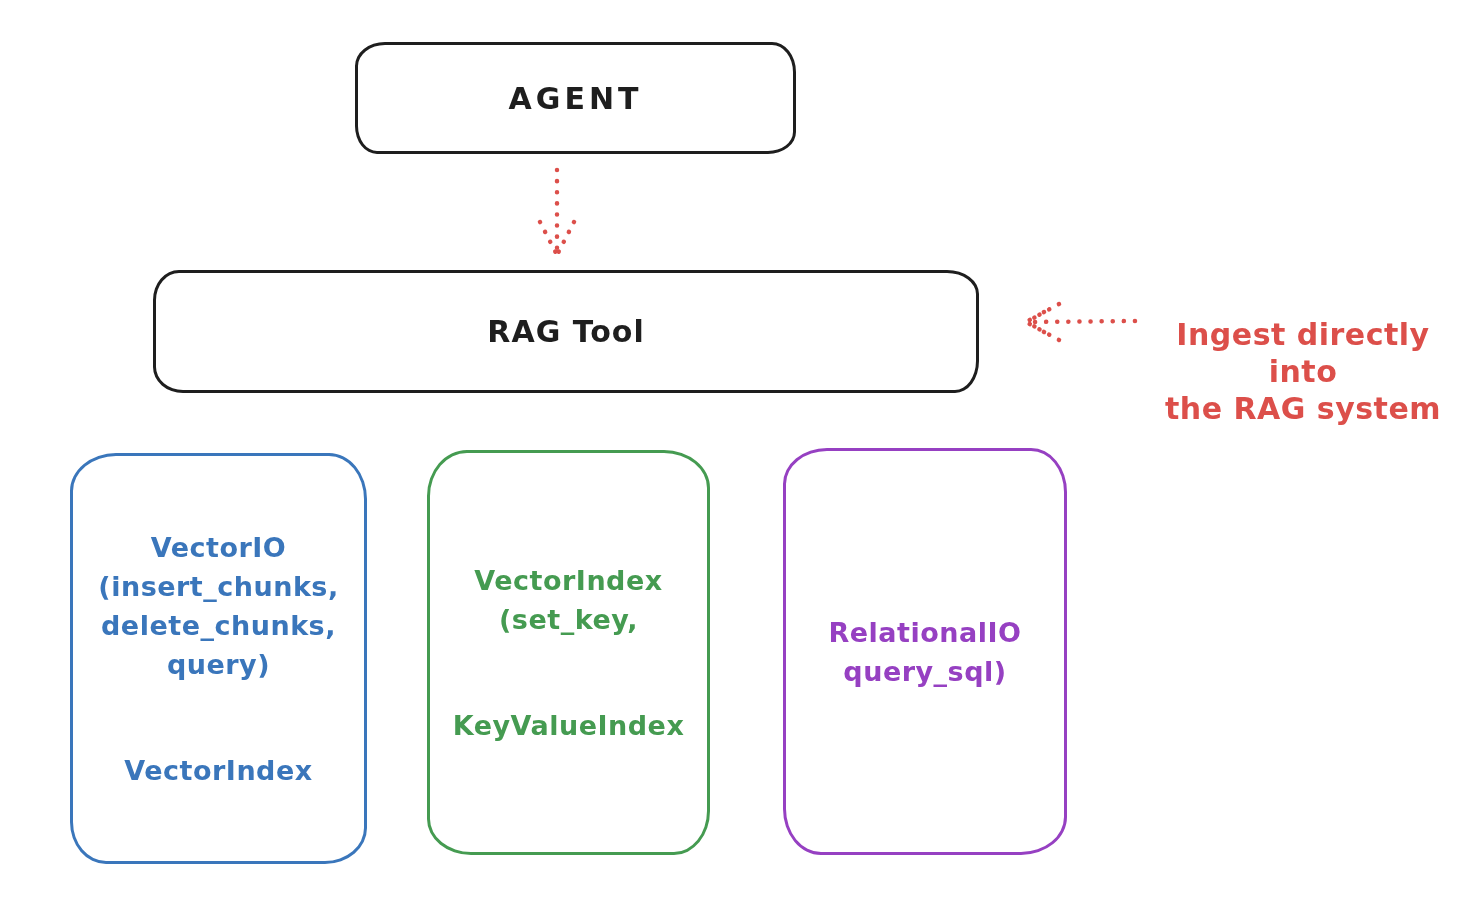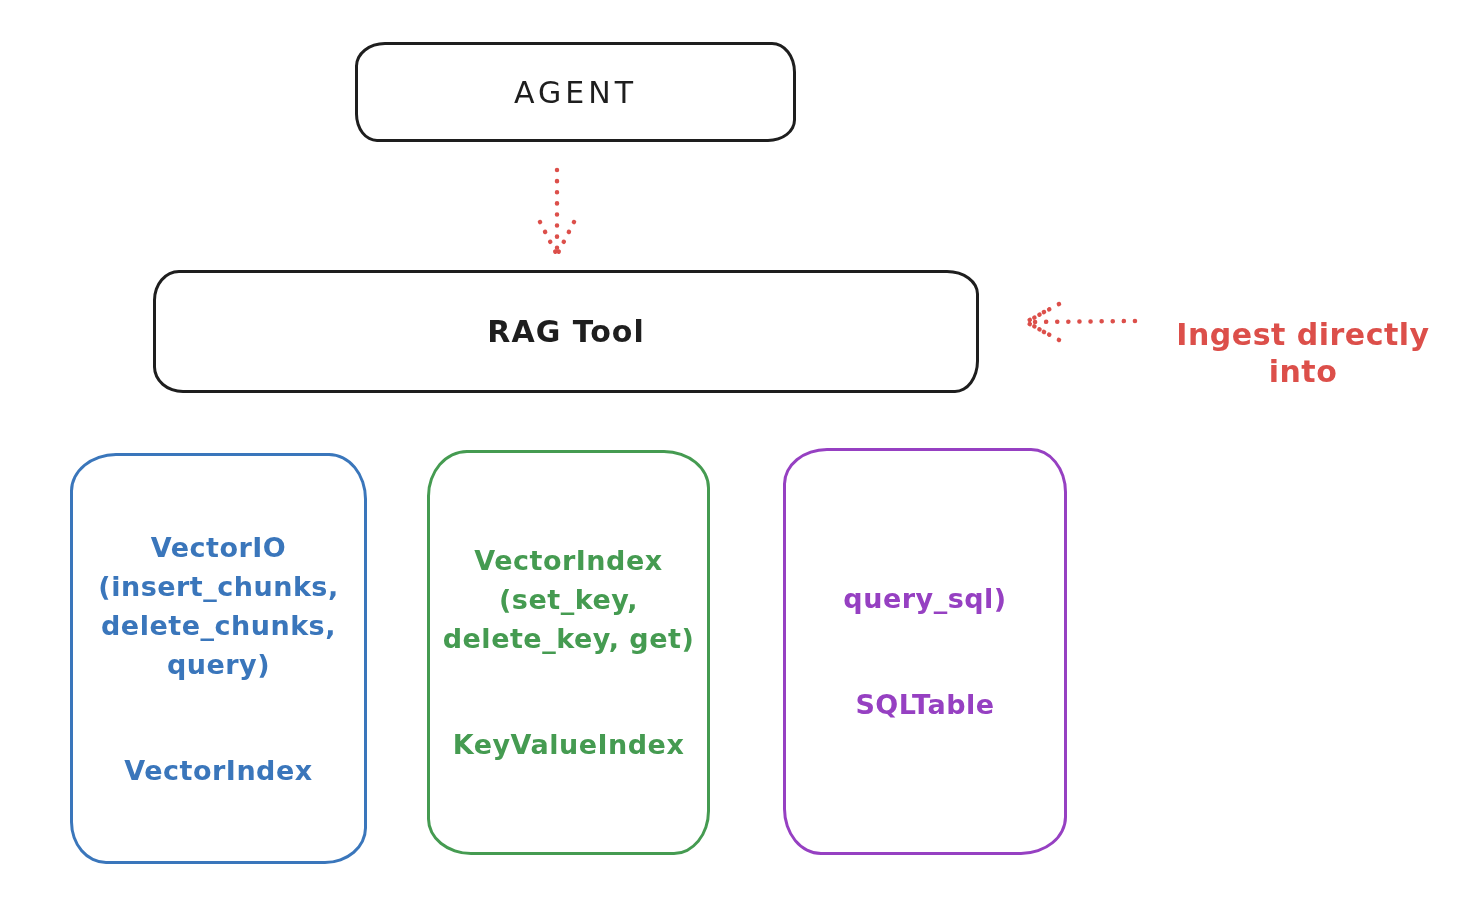--- a/index.html
+++ b/index.html
@@ -16,23 +16,23 @@
     position: absolute;
     border: 3.5px solid #1e1e1e;
     color: #1e1e1e;
     background: #ffffff;
     display: flex;
     align-items: center;
     justify-content: center;
     box-sizing: border-box;
   }
   .agent-box {
-    left: 355px; top: 42px; width: 441px; height: 100px;
+    left: 355px; top: 42px; width: 441px; height: 112px;
     border-radius: 30px 24px 28px 22px / 24px 30px 22px 28px;
-    font-size: 30px; font-weight: 400; letter-spacing: 4px; text-align: right;
+    font-size: 30px; font-weight: 700; letter-spacing: 4px; text-align: right;
   }
   .rag-box {
     left: 153px; top: 270px; width: 826px; height: 123px;
     border-radius: 26px 32px 24px 30px / 30px 24px 32px 26px;
     font-size: 30px; font-weight: 600; letter-spacing: 1px;
   }
   
   .module {
     position: absolute;
     background: #ffffff;
@@ -113,41 +113,41 @@
         <path d="M1059 304 L1026 322"></path>
         <path d="M1059 340 L1026 322"></path>
         <path d="M1044 312 L1027 322"></path>
         <path d="M1044 332 L1027 322"></path>
       </g>
     </g>
   </svg>
 
   <div class="annotation">
     <div>Ingest directly into</div>
+    <div>the RAG system</div>
   </div>
 
   <div class="module m-vector">
     <div>
       <div>VectorIO</div>
       <div>(insert_chunks,</div>
       <div>delete_chunks,</div>
       <div>query)</div>
     </div>
     <div class="mod-index">VectorIndex</div>
   </div>
 
   <div class="module m-kv">
     <div>
       <div>VectorIndex</div>
       <div>(set_key,</div>
-      <div>delete_key, get)</div>
     </div>
     <div class="mod-index">KeyValueIndex</div>
   </div>
 
   <div class="module m-rel">
     <div>
+      <div>RelationalIO</div>
       <div>query_sql)</div>
     </div>
-    <div class="mod-index">SQLTable</div>
   </div>
 
 </div>
 
 </body></html>

